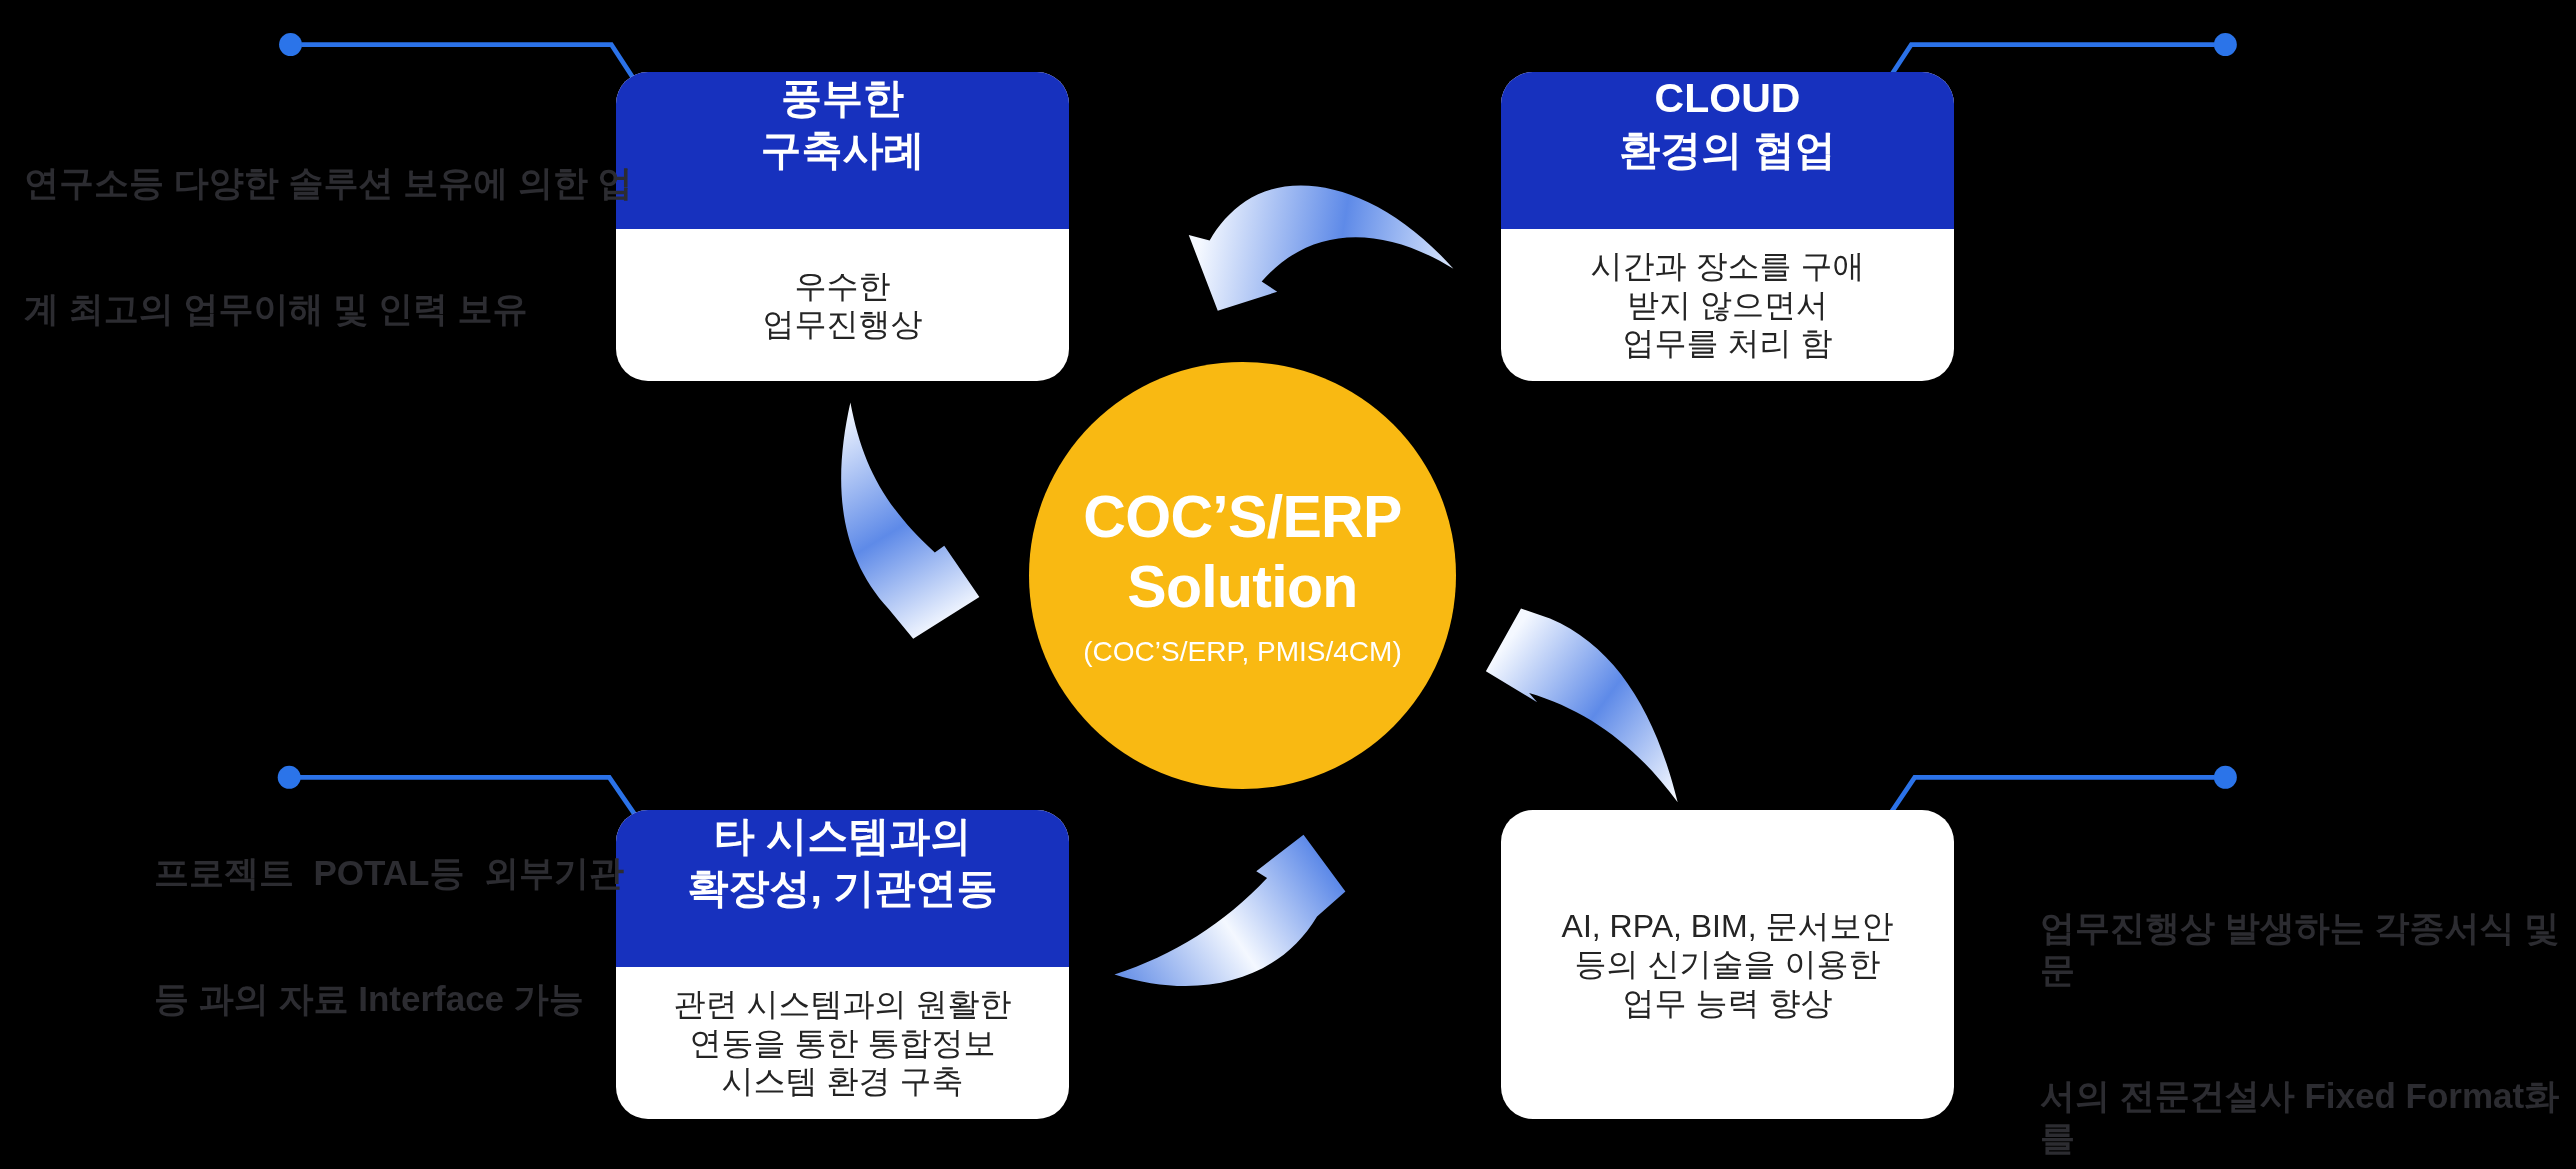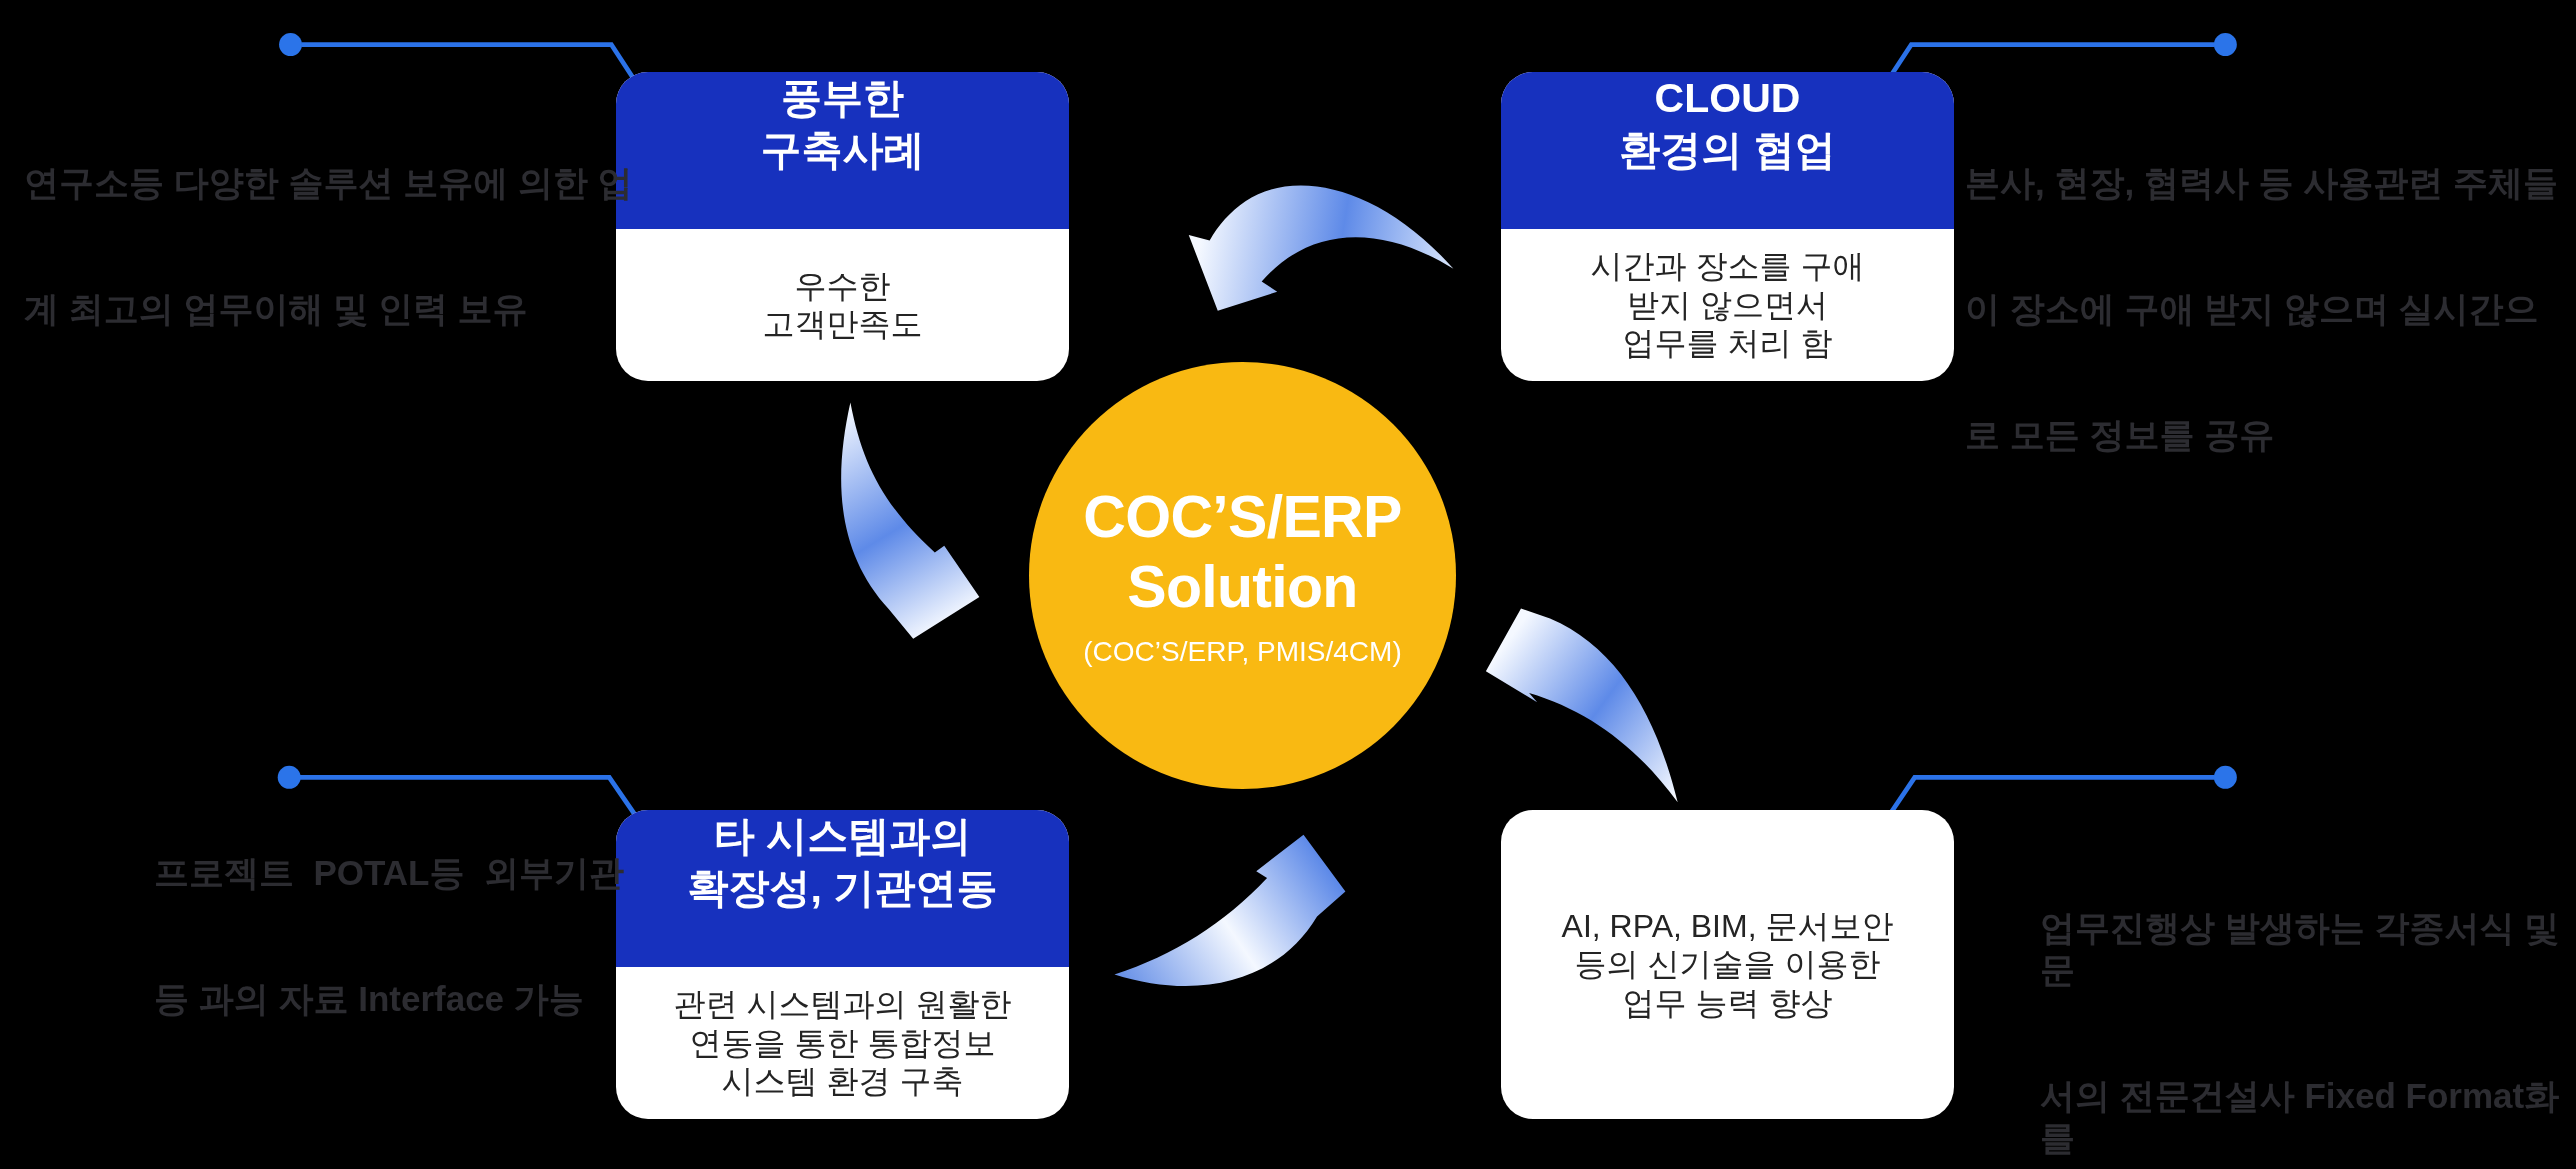--- a/index.html
+++ b/index.html
@@ -95,21 +95,21 @@
          C 2352,1052 2424,1106 2484,1188 Z"></path>
   </svg>
 
   <div class="card tl">
     <div class="card-header">
       <div>풍부한</div>
       <div>구축사례</div>
     </div>
     <div class="card-body">
       <div>우수한</div>
-      <div>고객만족도</div>
+      <div>업무진행상</div>
     </div>
   </div>
 
   <div class="card tr">
     <div class="card-header">
       <div>CLOUD</div>
       <div>환경의 협업</div>
     </div>
     <div class="card-body">
       <div>시간과 장소를 구애</div>
@@ -141,25 +141,20 @@
   <div class="circle">
     <div class="t">COC’S/ERP</div>
     <div class="t">Solution</div>
     <div class="s">(COC’S/ERP, PMIS/4CM)</div>
   </div>
 
   <div class="note tl">
     <div>연구소등 다양한 솔루션 보유에 의한 업</div>
     <div>계 최고의 업무이해 및 인력 보유</div>
   </div>
-  <div class="note tr">
-    <div>본사, 현장, 협력사 등 사용관련 주체들</div>
-    <div>이 장소에 구애 받지 않으며 실시간으</div>
-    <div>로 모든 정보를 공유</div>
-  </div>
   <div class="note bl">
     <div>프로젝트  POTAL등  외부기관</div>
     <div>등 과의 자료 Interface 가능</div>
   </div>
   <div class="note br">
     <div>업무진행상 발생하는 각종서식 및 문</div>
     <div>서의 전문건설사 Fixed Format화를</div>
     
   </div>
 

